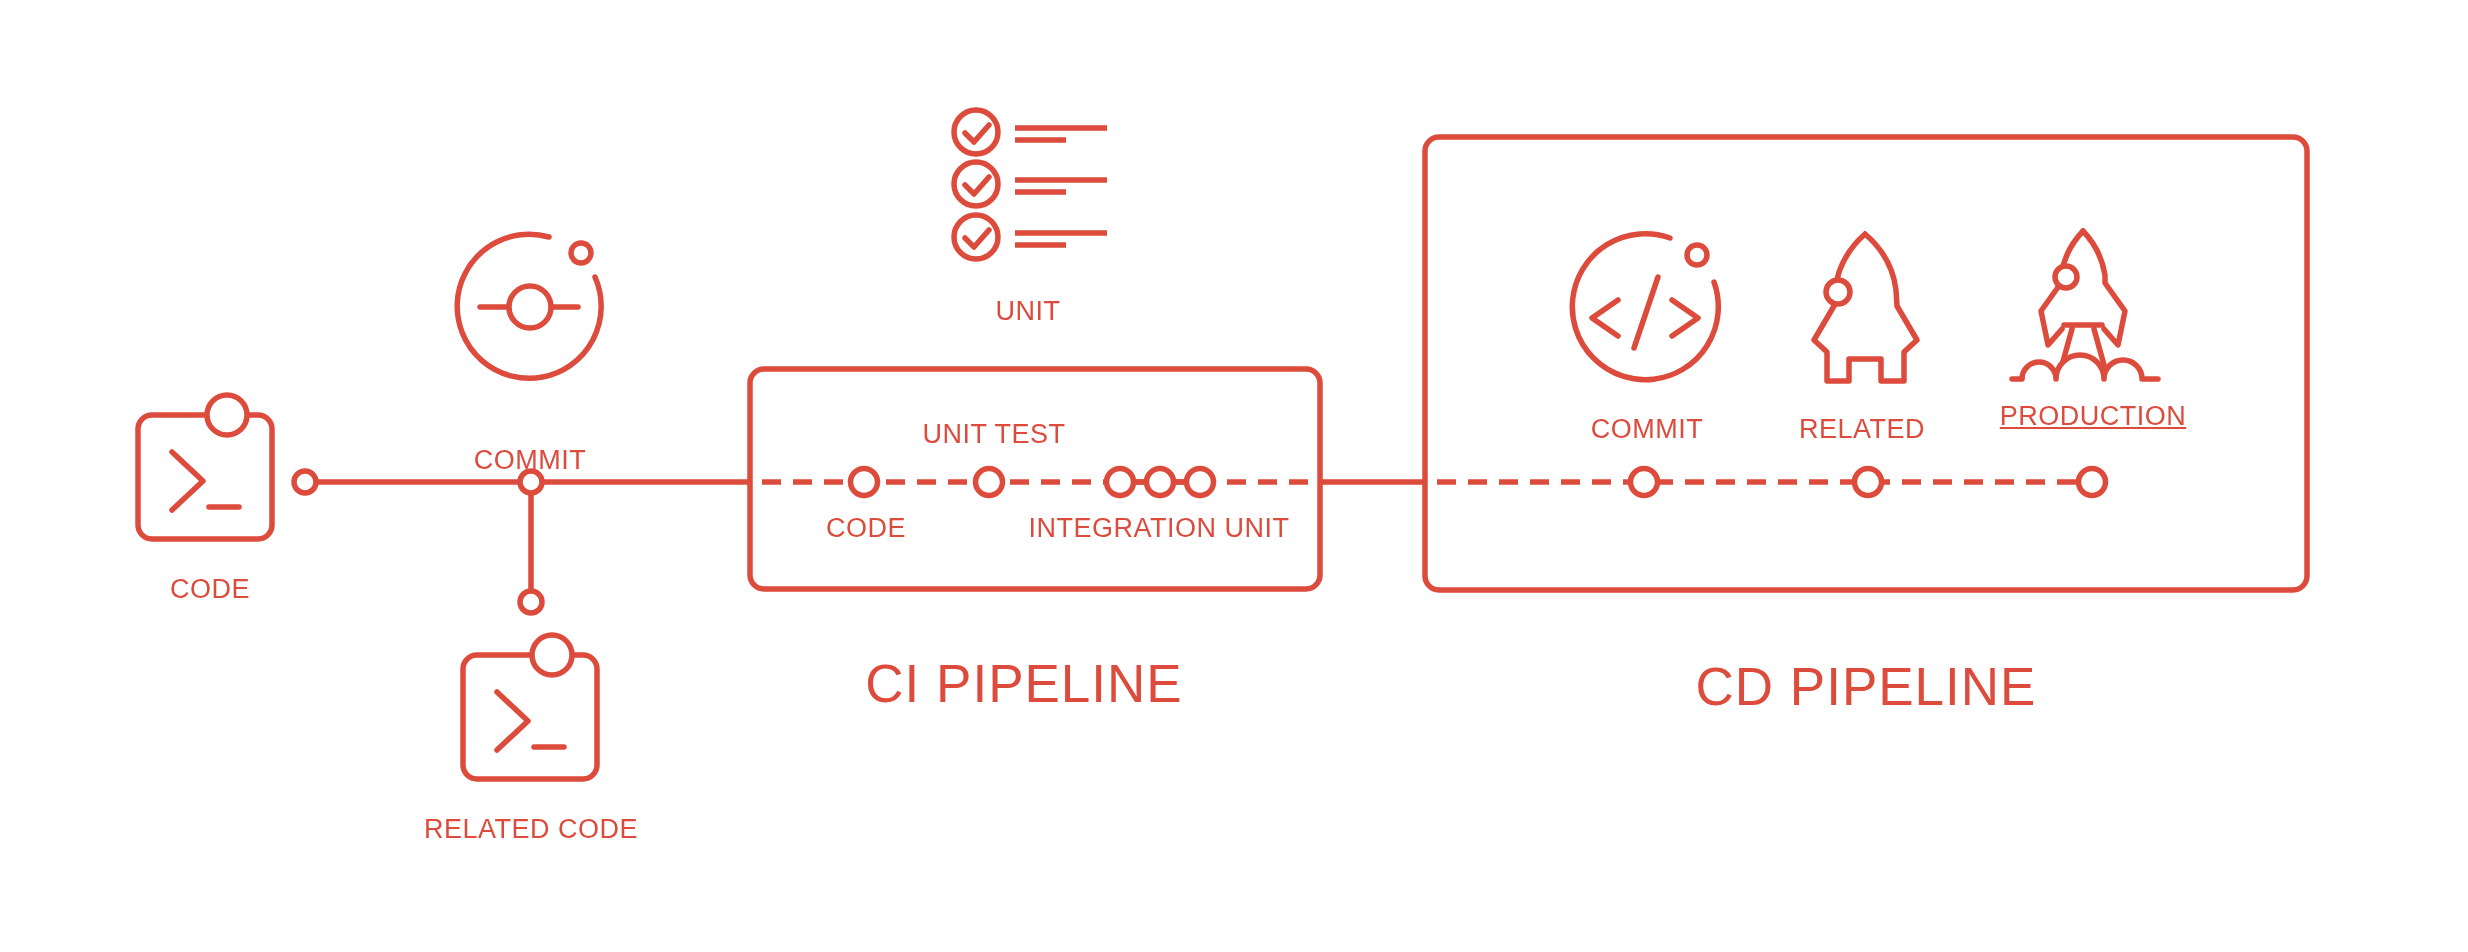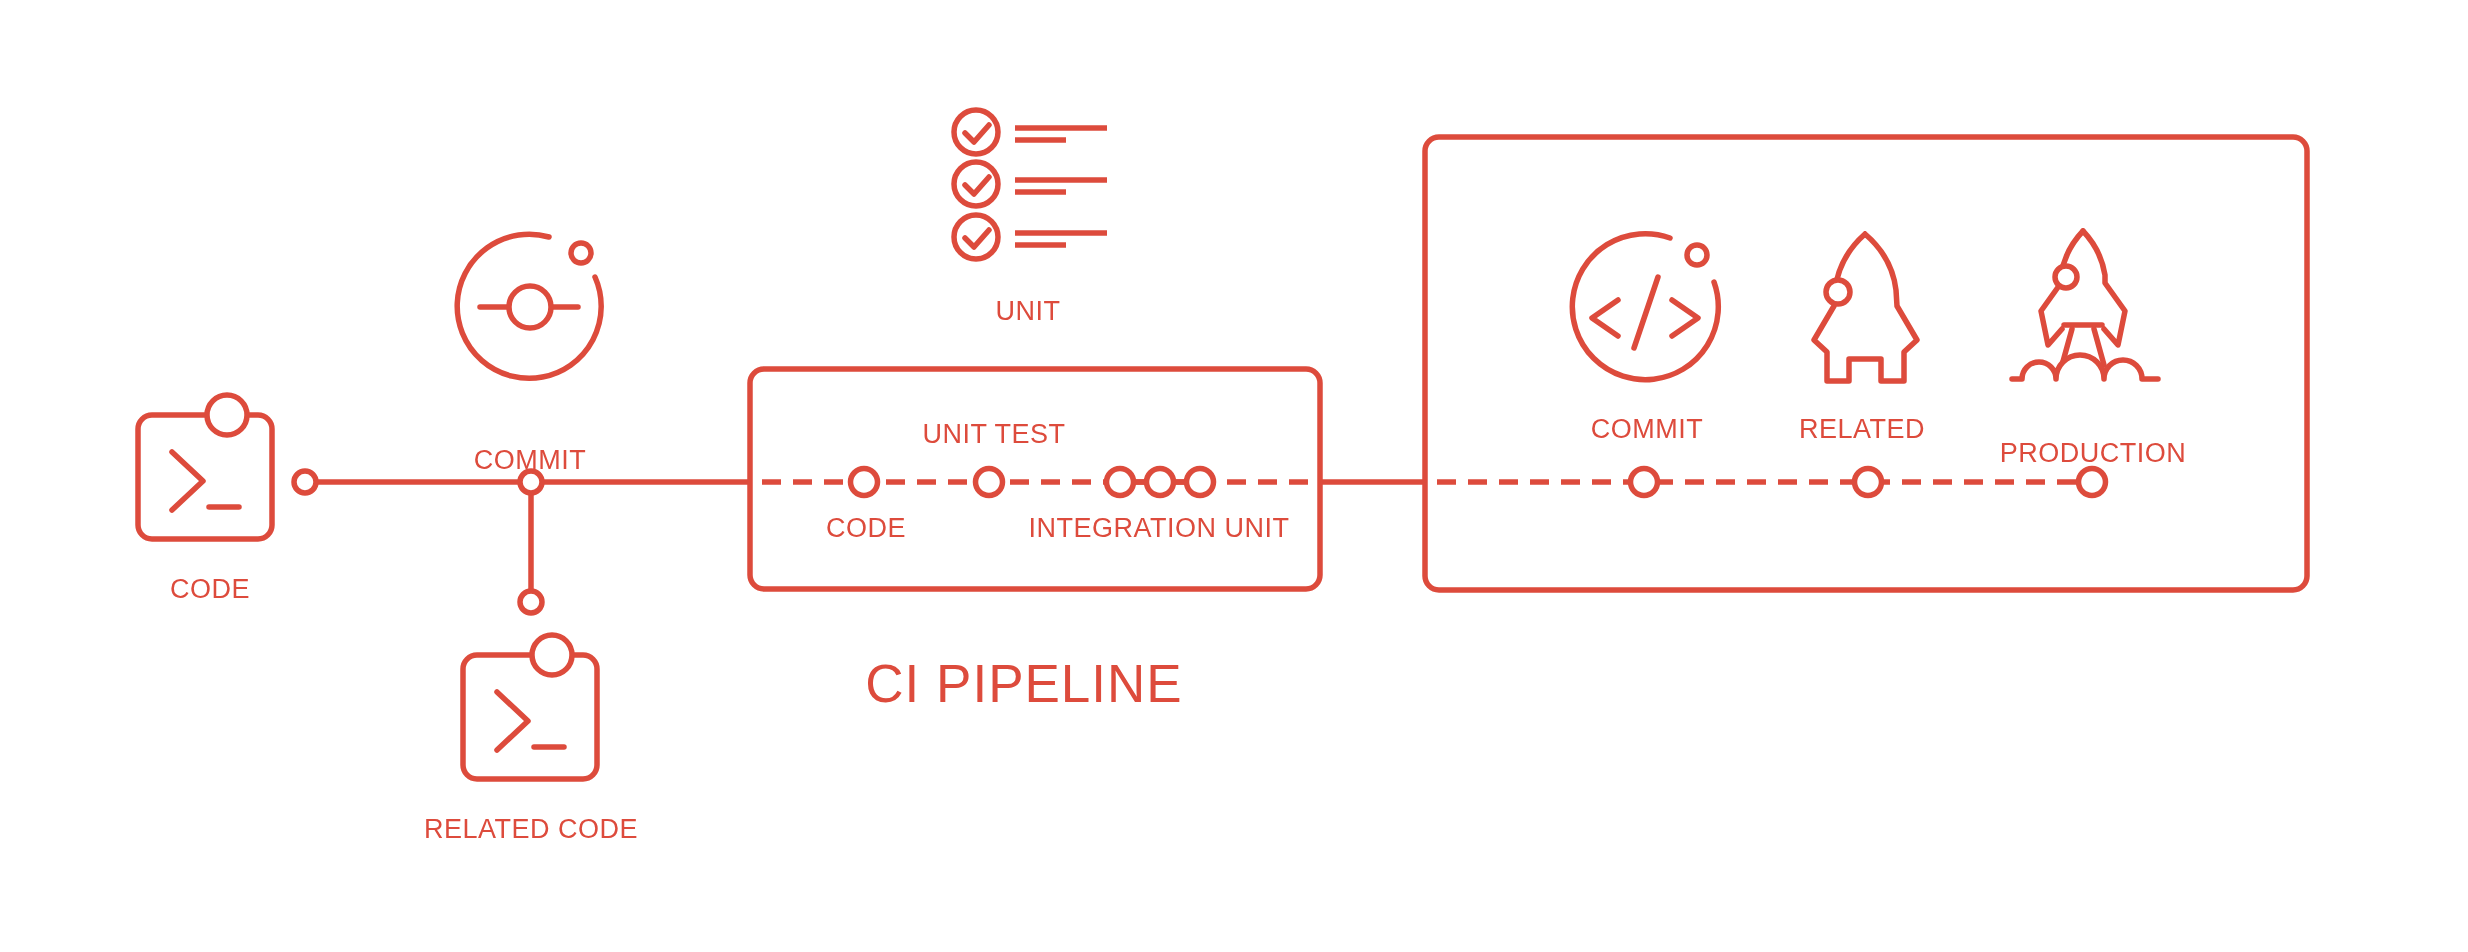--- a/index.html
+++ b/index.html
@@ -133,17 +133,18 @@
   <span class="lbl" style="left:530px; top:411px;margin-top:36px;">COMMIT</span>
   <span class="lbl" style="left:531px; top:816px;">RELATED CODE</span>
   <span class="lbl" style="left:1028px; top:298px;">UNIT</span>
 
   <span class="lbl" style="left:866px; top:515px;">CODE</span>
   <span class="lbl" style="left:994px; top:421px;">UNIT TEST</span>
   <span class="lbl" style="left:1159px; top:515px;">INTEGRATION UNIT</span>
 
   <span class="lbl" style="left:1647px; top:416px;">COMMIT</span>
   <span class="lbl" style="left:1862px; top:416px;">RELATED</span>
-  <span class="lbl" style="left:2093px; top:440px;">PRODUCTION</span>
+  <span class="lbl" style="left:2093px; top:403px;text-decoration:underline;">PRODUCTION</span>
 
   <span class="title" style="left:1024px; top:637px;">CI PIPELINE</span>
+  <span class="title" style="left:1866px; top:640px;">CD PIPELINE</span>
 
 </div>
 
 </body></html>

